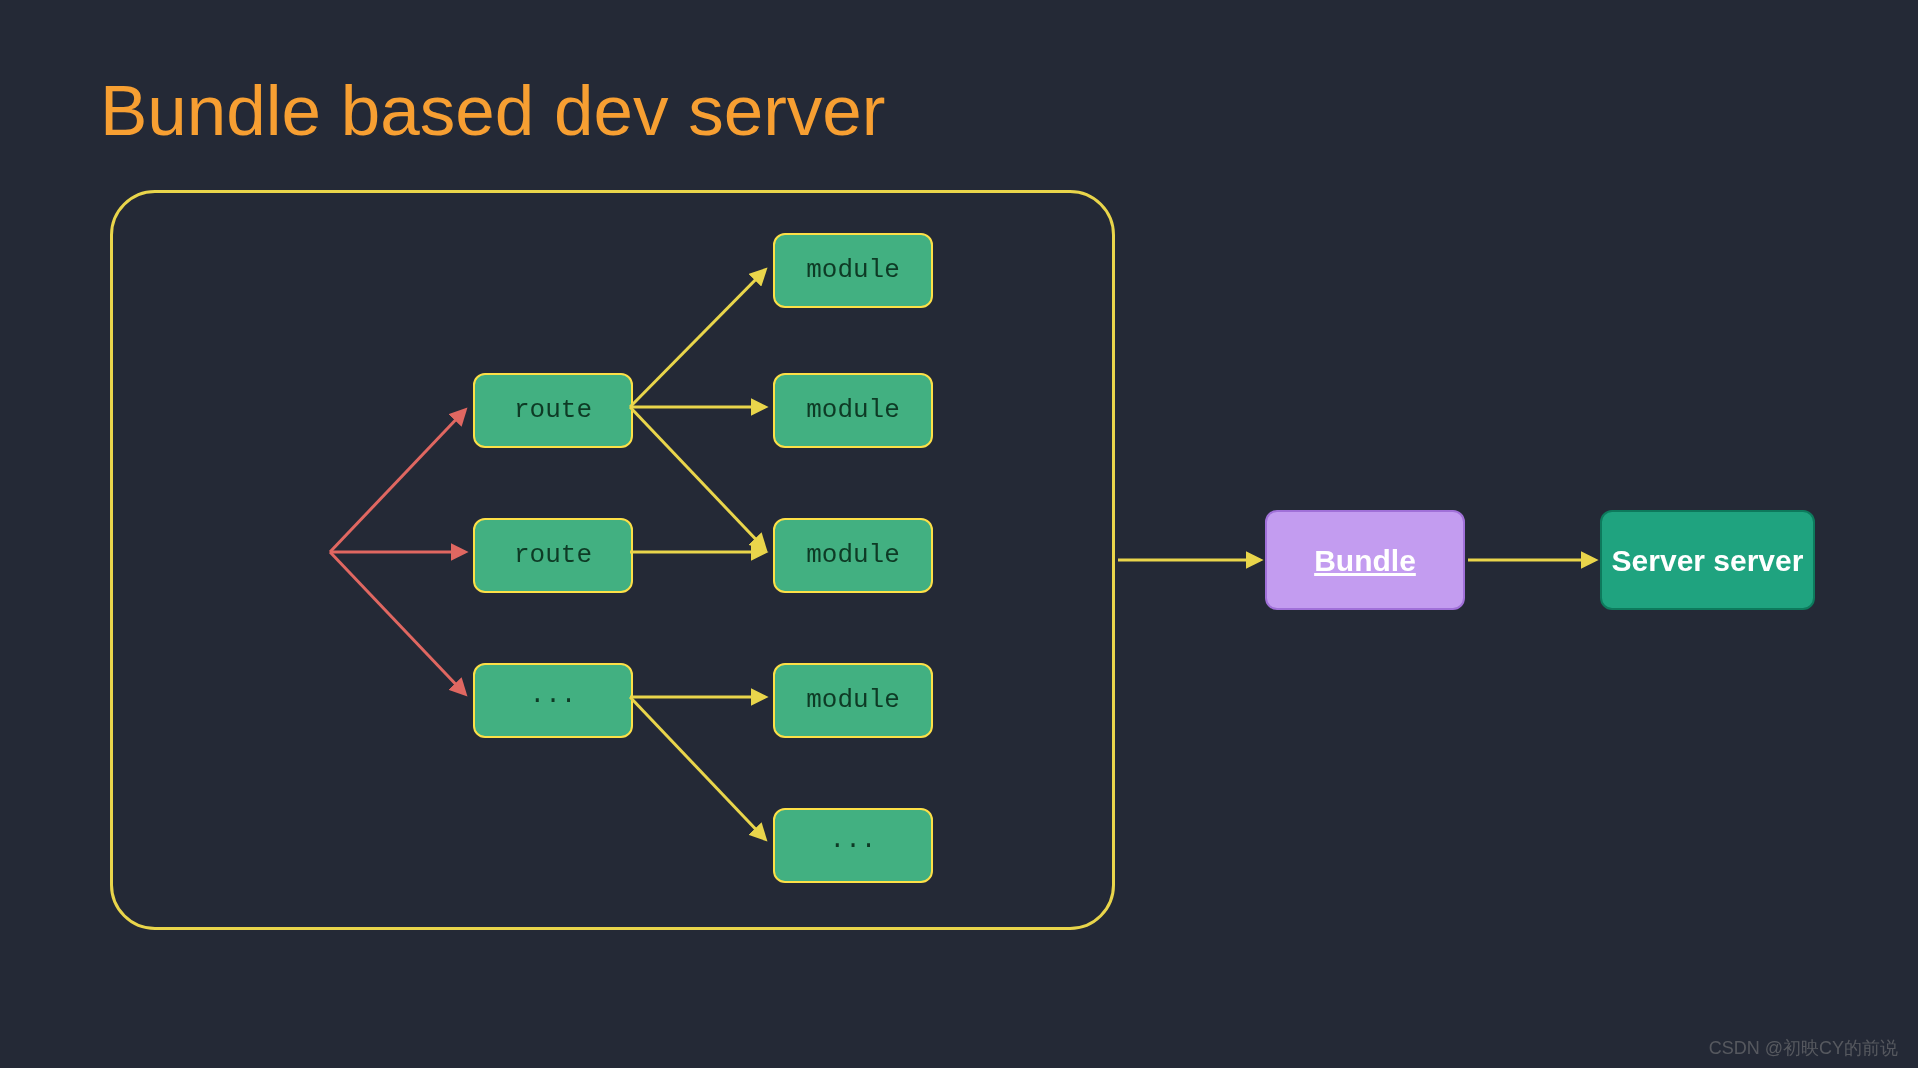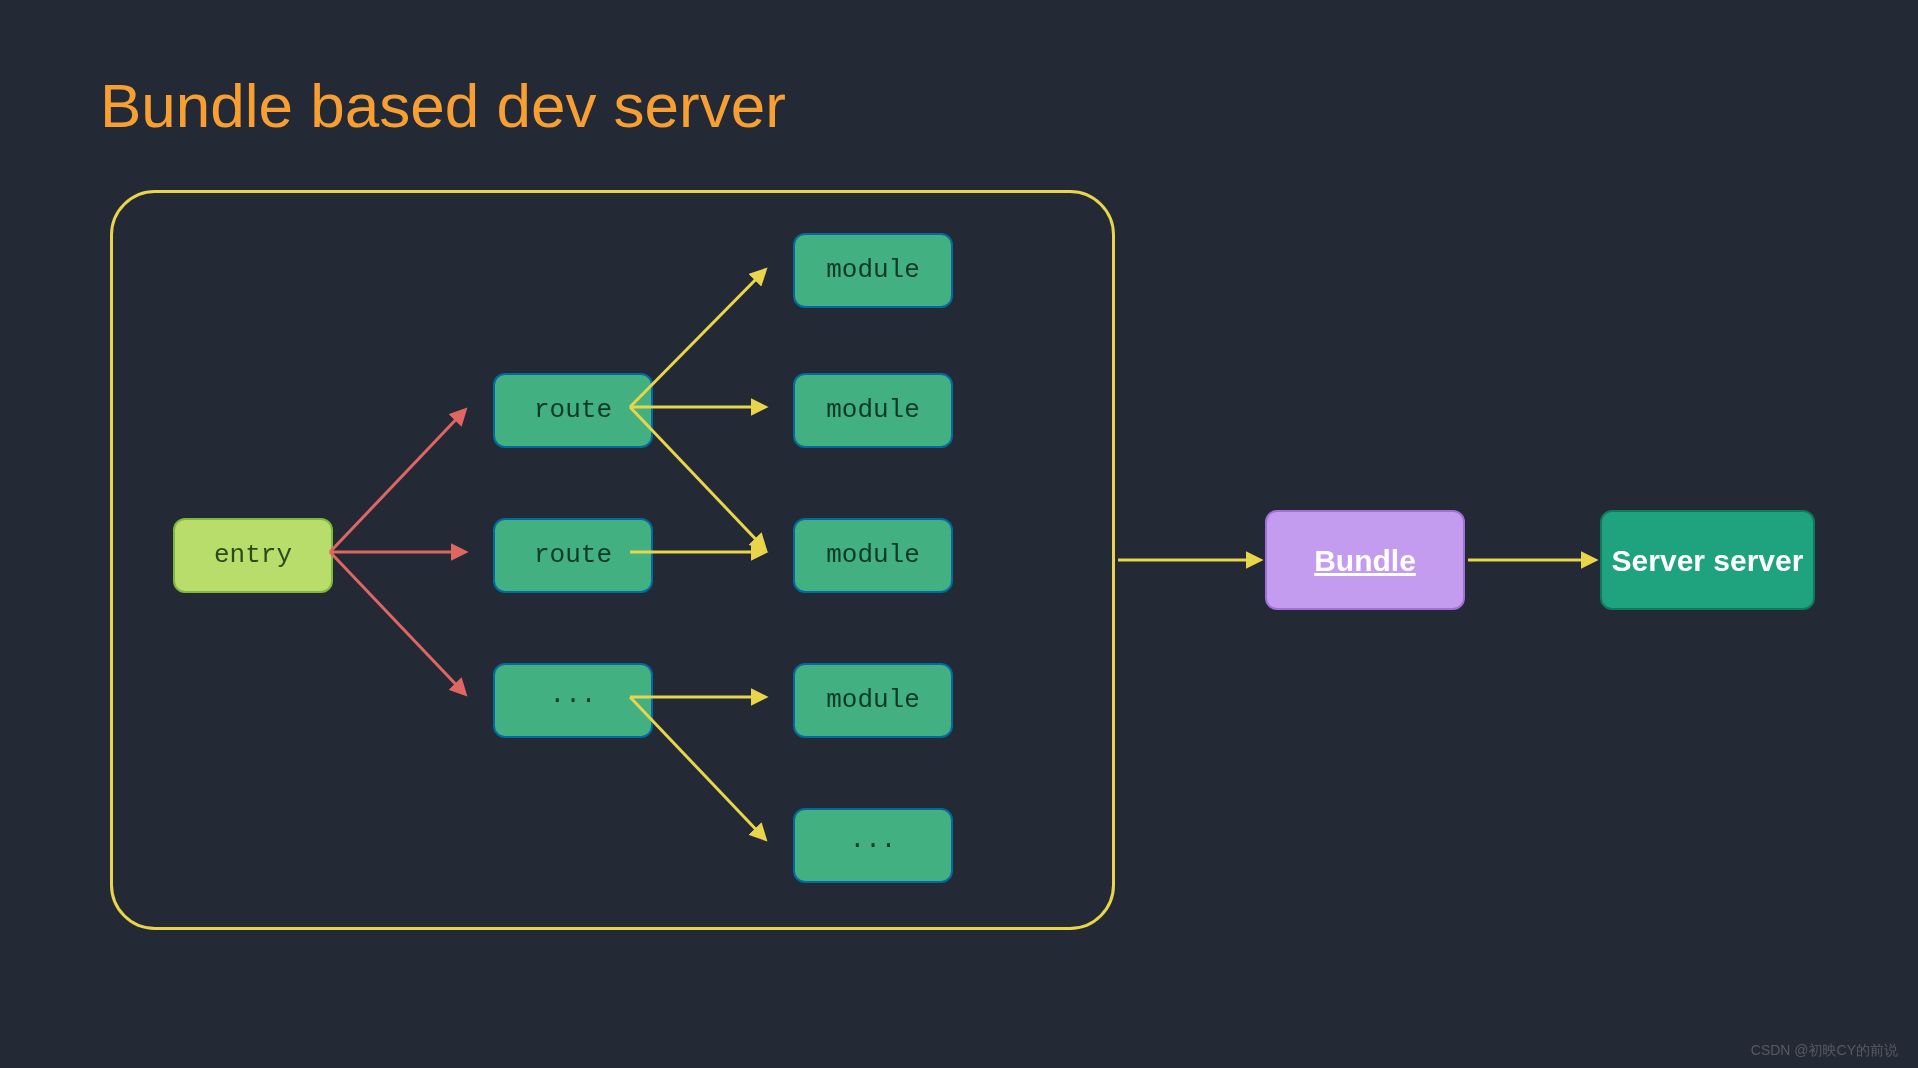--- a/index.html
+++ b/index.html
@@ -8,21 +8,21 @@
     font-family: 'Menlo', 'Consolas', 'Courier New', monospace;
     width: 1918px;
     height: 1068px;
     position: relative;
     overflow: hidden;
   }
   .title {
     position: absolute;
     top: 70px;
     left: 100px;
-    font-size: 62px;
+    font-size: 71px;
     font-weight: 400;
     color: #f79f32;
     font-family: -apple-system, 'Segoe UI', Arial, sans-serif;
   }
   .diagram-container {
     position: absolute;
     top: 190px;
     left: 110px;
     width: 1005px;
     height: 740px;
@@ -40,62 +40,60 @@
     line-height: 1.3;
   }
   .box-entry {
     background: #b8dd6a;
     color: #2d4a1c;
     border: 2px solid #7fb83e;
   }
   .box-green {
     background: #42b081;
     color: #0e3a25;
-    border: 2px solid #0369a1;
-    margin-left: 20px;
+    border: 2px solid #fde047;
   }
   .box-purple {
     background: #c39cf0;
     color: #ffffff;
     border: 2px solid #a070d8;
     font-weight: bold;
     font-family: -apple-system, 'Segoe UI', Arial, sans-serif;
   }
   .box-teal {
     background: #1fa37f;
     color: #ffffff;
     border: 2px solid #0d7a5c;
     font-weight: bold;
     font-family: -apple-system, 'Segoe UI', Arial, sans-serif;
   }
   .watermark {
     position: absolute;
     bottom: 8px;
     right: 20px;
     color: #888;
-    font-size: 14px;
+    font-size: 18px;
     font-family: -apple-system, 'Segoe UI', Arial, sans-serif;
     opacity: 0.5;
   }
   svg.arrow-svg {
     position: absolute;
     top: 0;
     left: 0;
     width: 1918px;
     height: 1068px;
     pointer-events: none;
   }
 </style>
 </head>
 <body>
 
 <div class="title">Bundle based dev server</div>
 
 <div class="diagram-container">
-  <div class="box box-entry" style="left:60px; top:325px; width:160px; height:75px;">entry</div>
 
   <div class="box box-green" style="left:360px; top:180px; width:160px; height:75px;">route</div>
   <div class="box box-green" style="left:360px; top:325px; width:160px; height:75px;">route</div>
   <div class="box box-green" style="left:360px; top:470px; width:160px; height:75px;">···</div>
 
   <div class="box box-green" style="left:660px; top:40px; width:160px; height:75px;">module</div>
   <div class="box box-green" style="left:660px; top:180px; width:160px; height:75px;">module</div>
   <div class="box box-green" style="left:660px; top:325px; width:160px; height:75px;">module</div>
   <div class="box box-green" style="left:660px; top:470px; width:160px; height:75px;">module</div>
   <div class="box box-green" style="left:660px; top:615px; width:160px; height:75px;">···</div>

